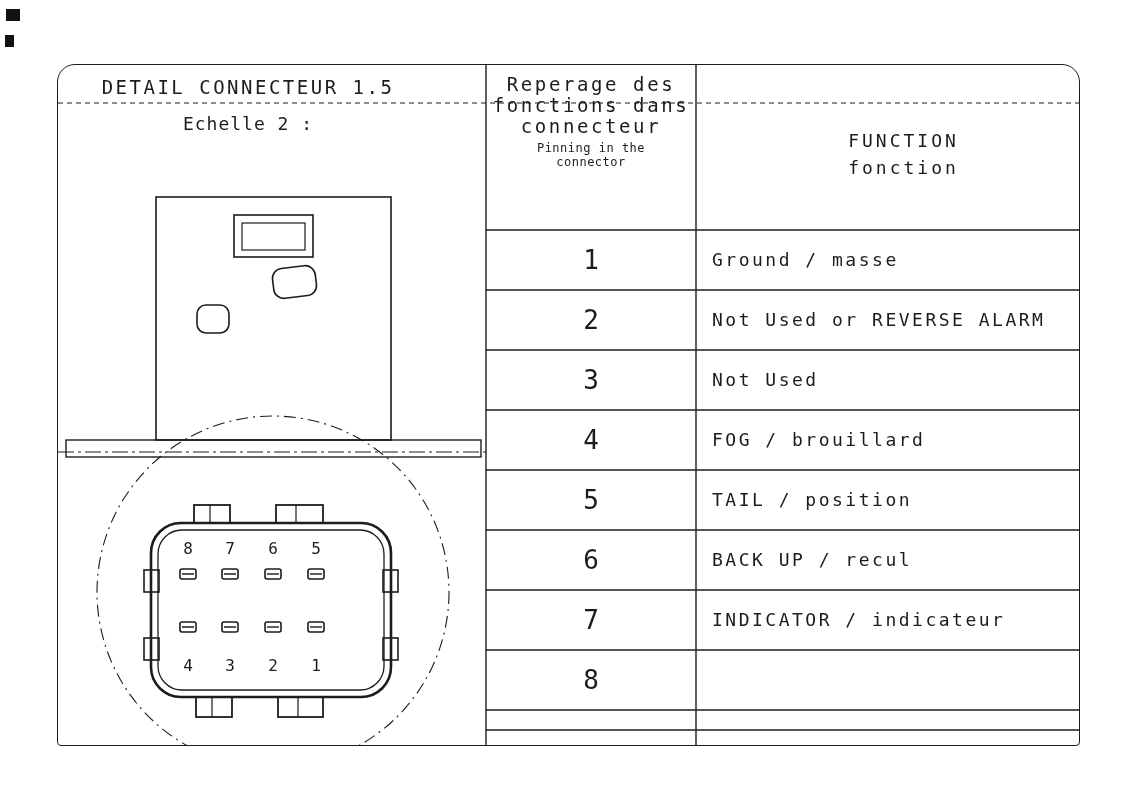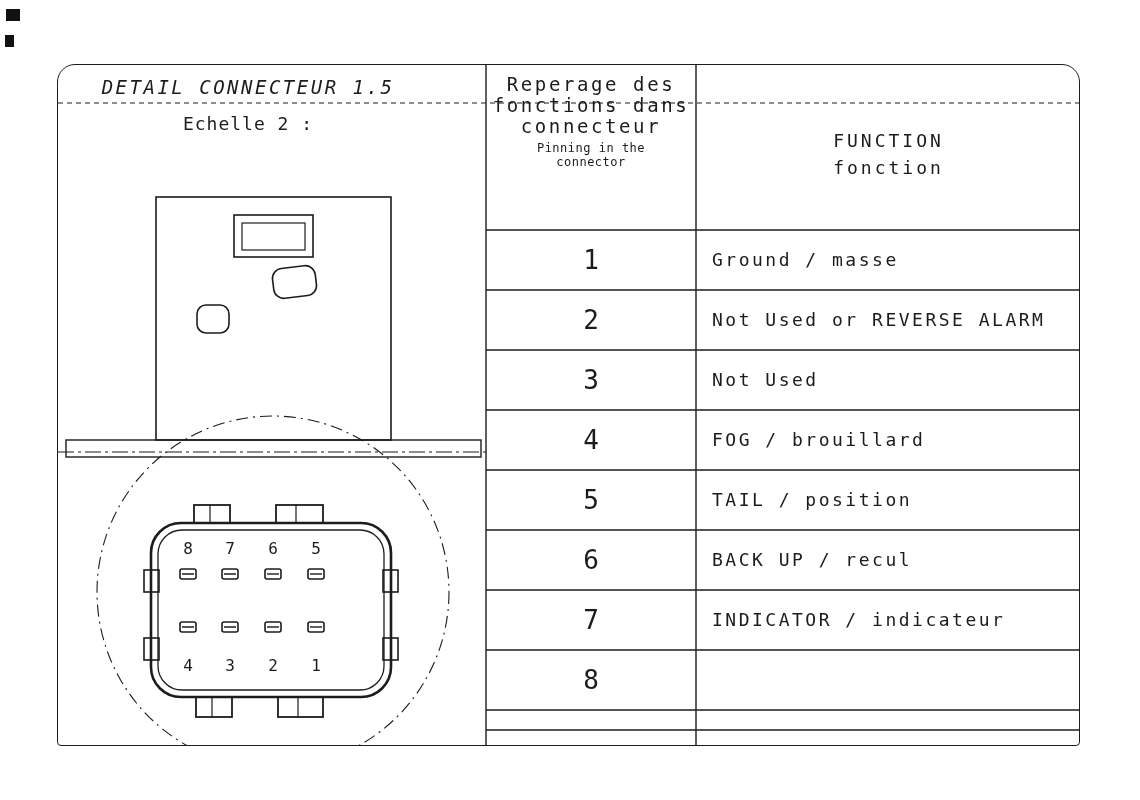--- a/index.html
+++ b/index.html
@@ -20,30 +20,30 @@
     border:1.6px solid #1c1c1c;
     border-radius:18px 18px 4px 4px;
     overflow:hidden;
     background:#fff;
   }
   .lines-svg { position:absolute; left:0; top:0; }
 
   .txt { position:absolute; text-align:center; white-space:nowrap; }
 
   .title-block { left:0; top:11px; width:380px; }
-  .tb-title   { font-size:19px; letter-spacing:2.5px;font-style:italic; }
+  .tb-title   { font-size:19px; letter-spacing:2.5px; }
   .tb-scale   { font-size:18px; letter-spacing:1px; margin-top:15px; }
   .tb-scale-en{ font-size:13px; letter-spacing:0.5px; margin-top:4px; }
 
   .mid-header { left:428px; top:9px; width:210px; }
   .mh-fr { font-size:19px; letter-spacing:2.6px; line-height:21px; }
   .mh-en { font-size:12px; letter-spacing:0.5px; line-height:14px; }
   .mh-en.first { margin-top:4px; }
 
-  .func-header { left:638px; top:62px; width:385px; }
+  .func-header { left:653px; top:62px; width:385px; }
   .fh-line { font-size:18px; letter-spacing:3px; line-height:27px; }
 
   .row { position:absolute; left:428px; width:595px; height:60px; }
   .pin-cell {
     position:absolute; left:0; top:0; width:210px; height:60px;
     text-align:center; line-height:60px; font-size:26px;
   }
   .func-cell {
     position:absolute; left:226px; top:0; right:4px; height:60px;
     line-height:60px; font-size:18px; letter-spacing:2.5px; white-space:nowrap;

